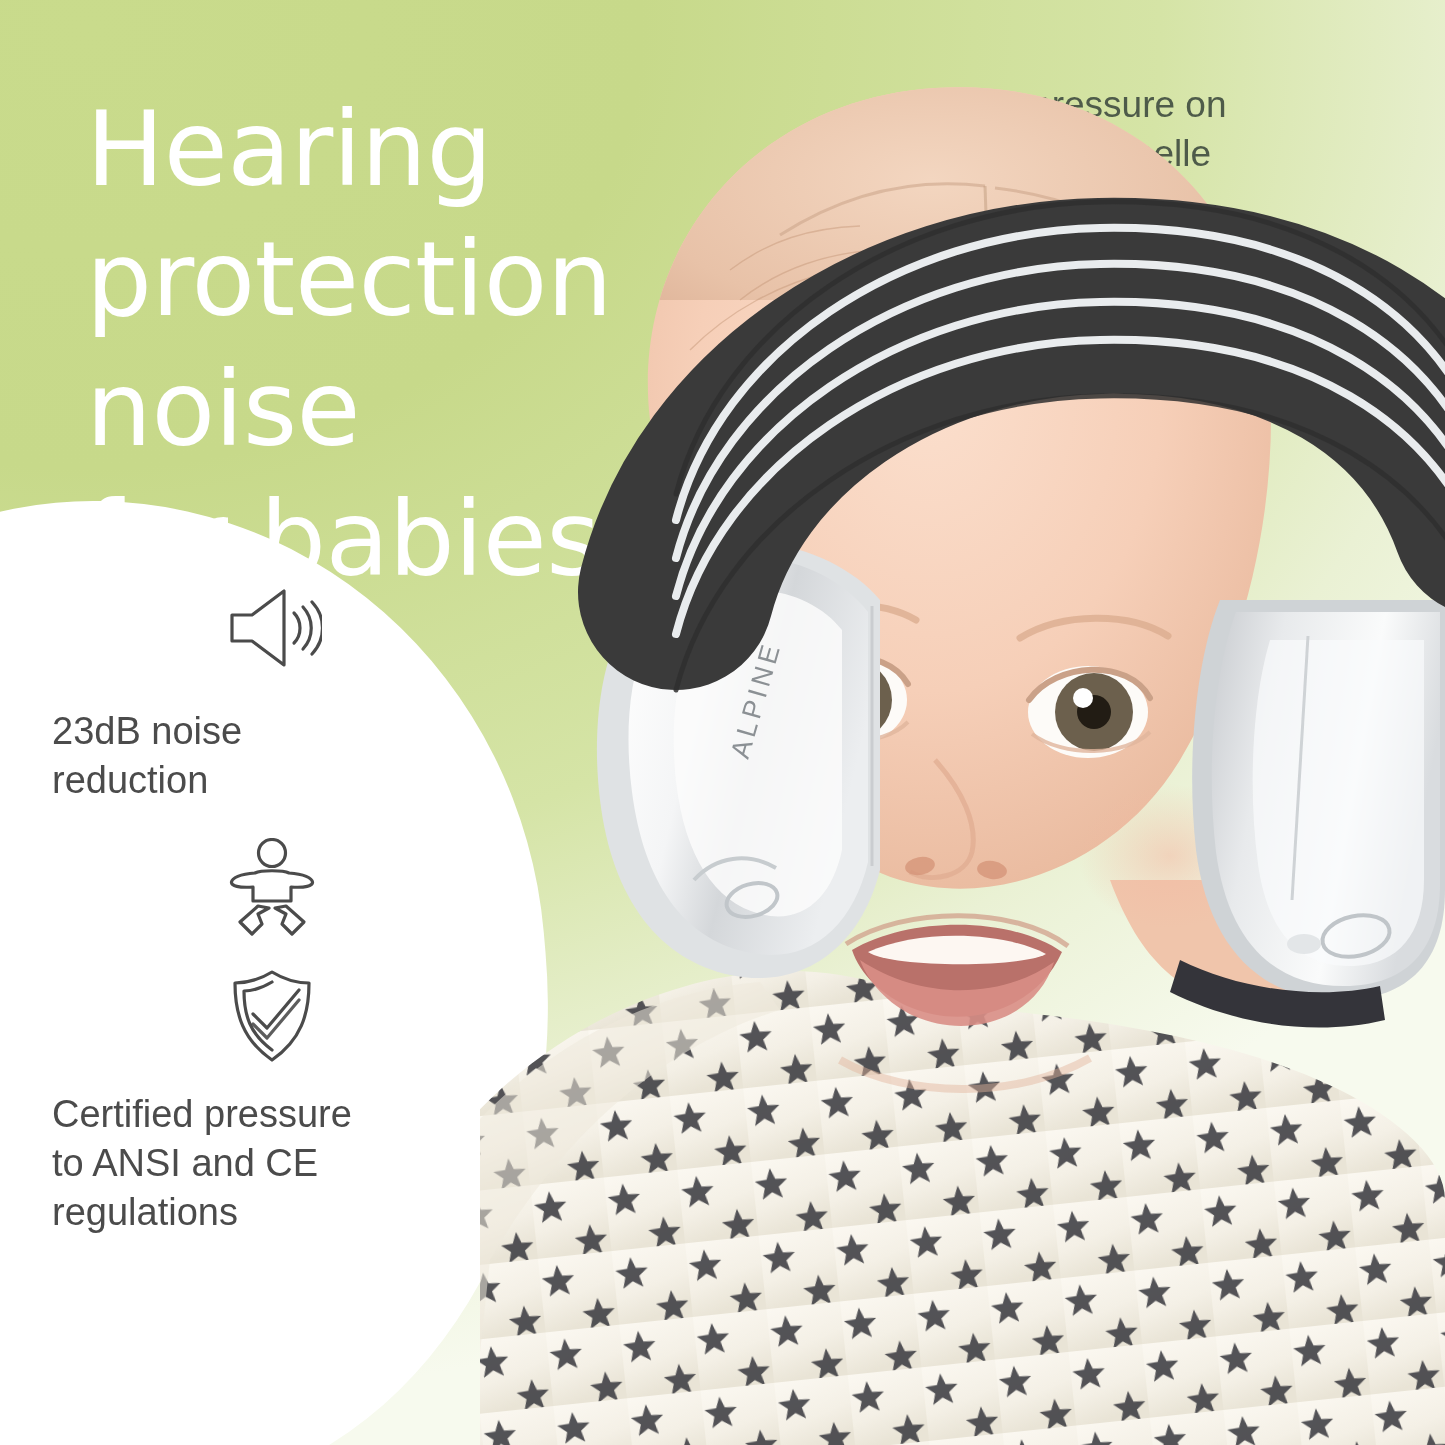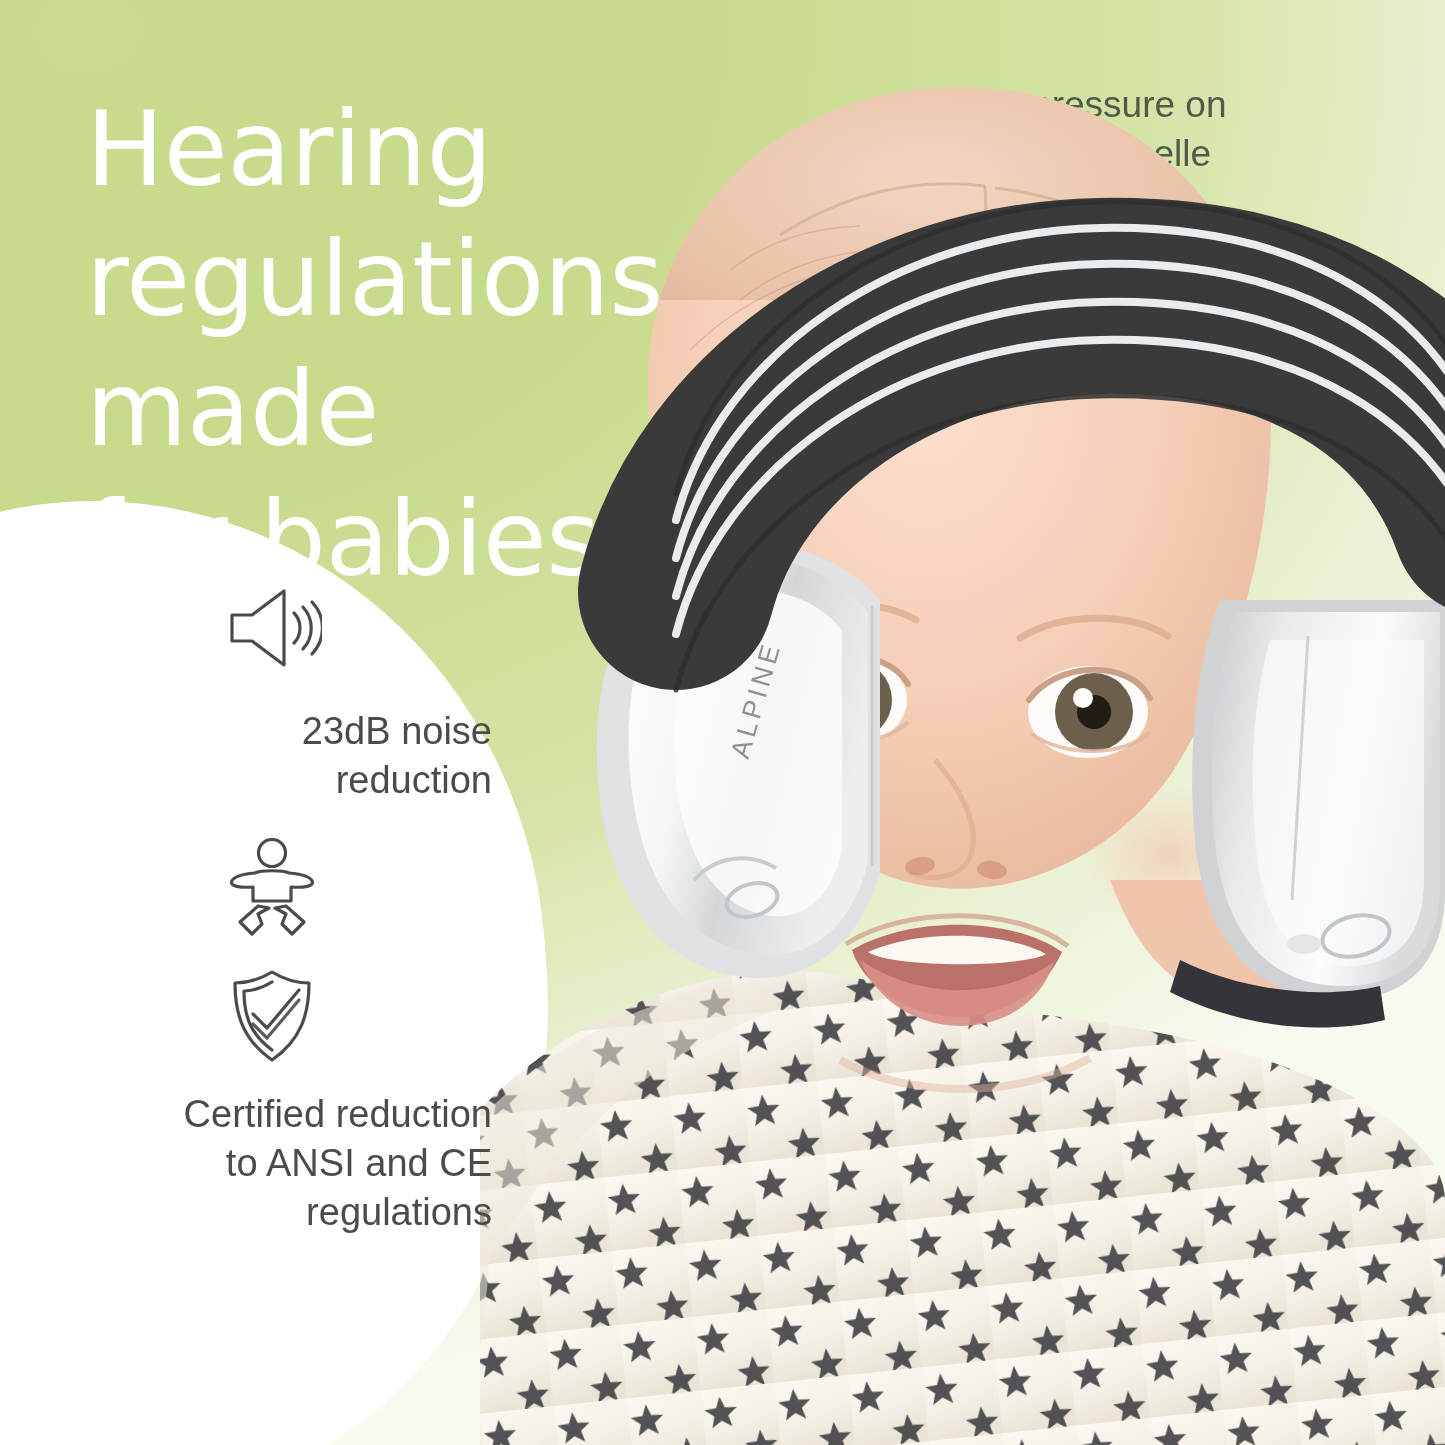--- a/index.html
+++ b/index.html
@@ -67,21 +67,21 @@
   }
 
   
   .features{
     position:absolute;
     left:52px; top:585px;
     width:440px;
     z-index:6;
   }
   .feature{
-    text-align:right;
+    text-align:left;
     margin-bottom:34px;
   }
   .feature .ficon{
     display:block;
     margin:0 auto 26px auto;
     height:96px;
   }
   .feature .ficon svg{display:block;margin:0 auto;}
   .feature .flabel{
     color:#4b4b4b;
@@ -271,21 +271,21 @@
       </g>
 
       <path d="M700 960 C760 990 840 1000 900 986 L905 1020 C830 1038 750 1022 690 992 Z" fill="#34343a"></path>
     </svg>
   </div>
 
   <div class="blob"></div>
   <div class="blob2"></div>
 
   <div class="headline">Hearing
-regulations made
+protection noise
 for babies</div>
 
   <div class="callout">No pressure on
 the fontanelle</div>
   <div class="pointer"></div>
 
   <div class="features">
 
     <div class="feature">
       <span class="ficon">
@@ -316,20 +316,20 @@
     <div class="feature">
       <span class="ficon">
         <svg width="86" height="96" viewBox="0 0 86 96" fill="none" stroke="#4b4b4b" stroke-width="3.2" stroke-linejoin="round" stroke-linecap="round">
           <path d="M43 4 C30 12 16 15 6 15 C6 46 14 72 43 92 C72 72 80 46 80 15
                    C70 15 56 12 43 4 Z"></path>
           <path d="M43 14 C33 20 23 23 15 23 C15 47 21 66 43 82"></path>
           <path d="M24 46 L38 60 L70 22"></path>
           <path d="M24 46 L38 60 L70 22" transform="translate(0,10)" opacity="0.9"></path>
         </svg>
       </span>
-      <div class="flabel">Certified reduction
+      <div class="flabel">Certified pressure
 to ANSI and CE
 regulations</div>
     </div>
 
   </div>
 
 </div>
 
 </body></html>

